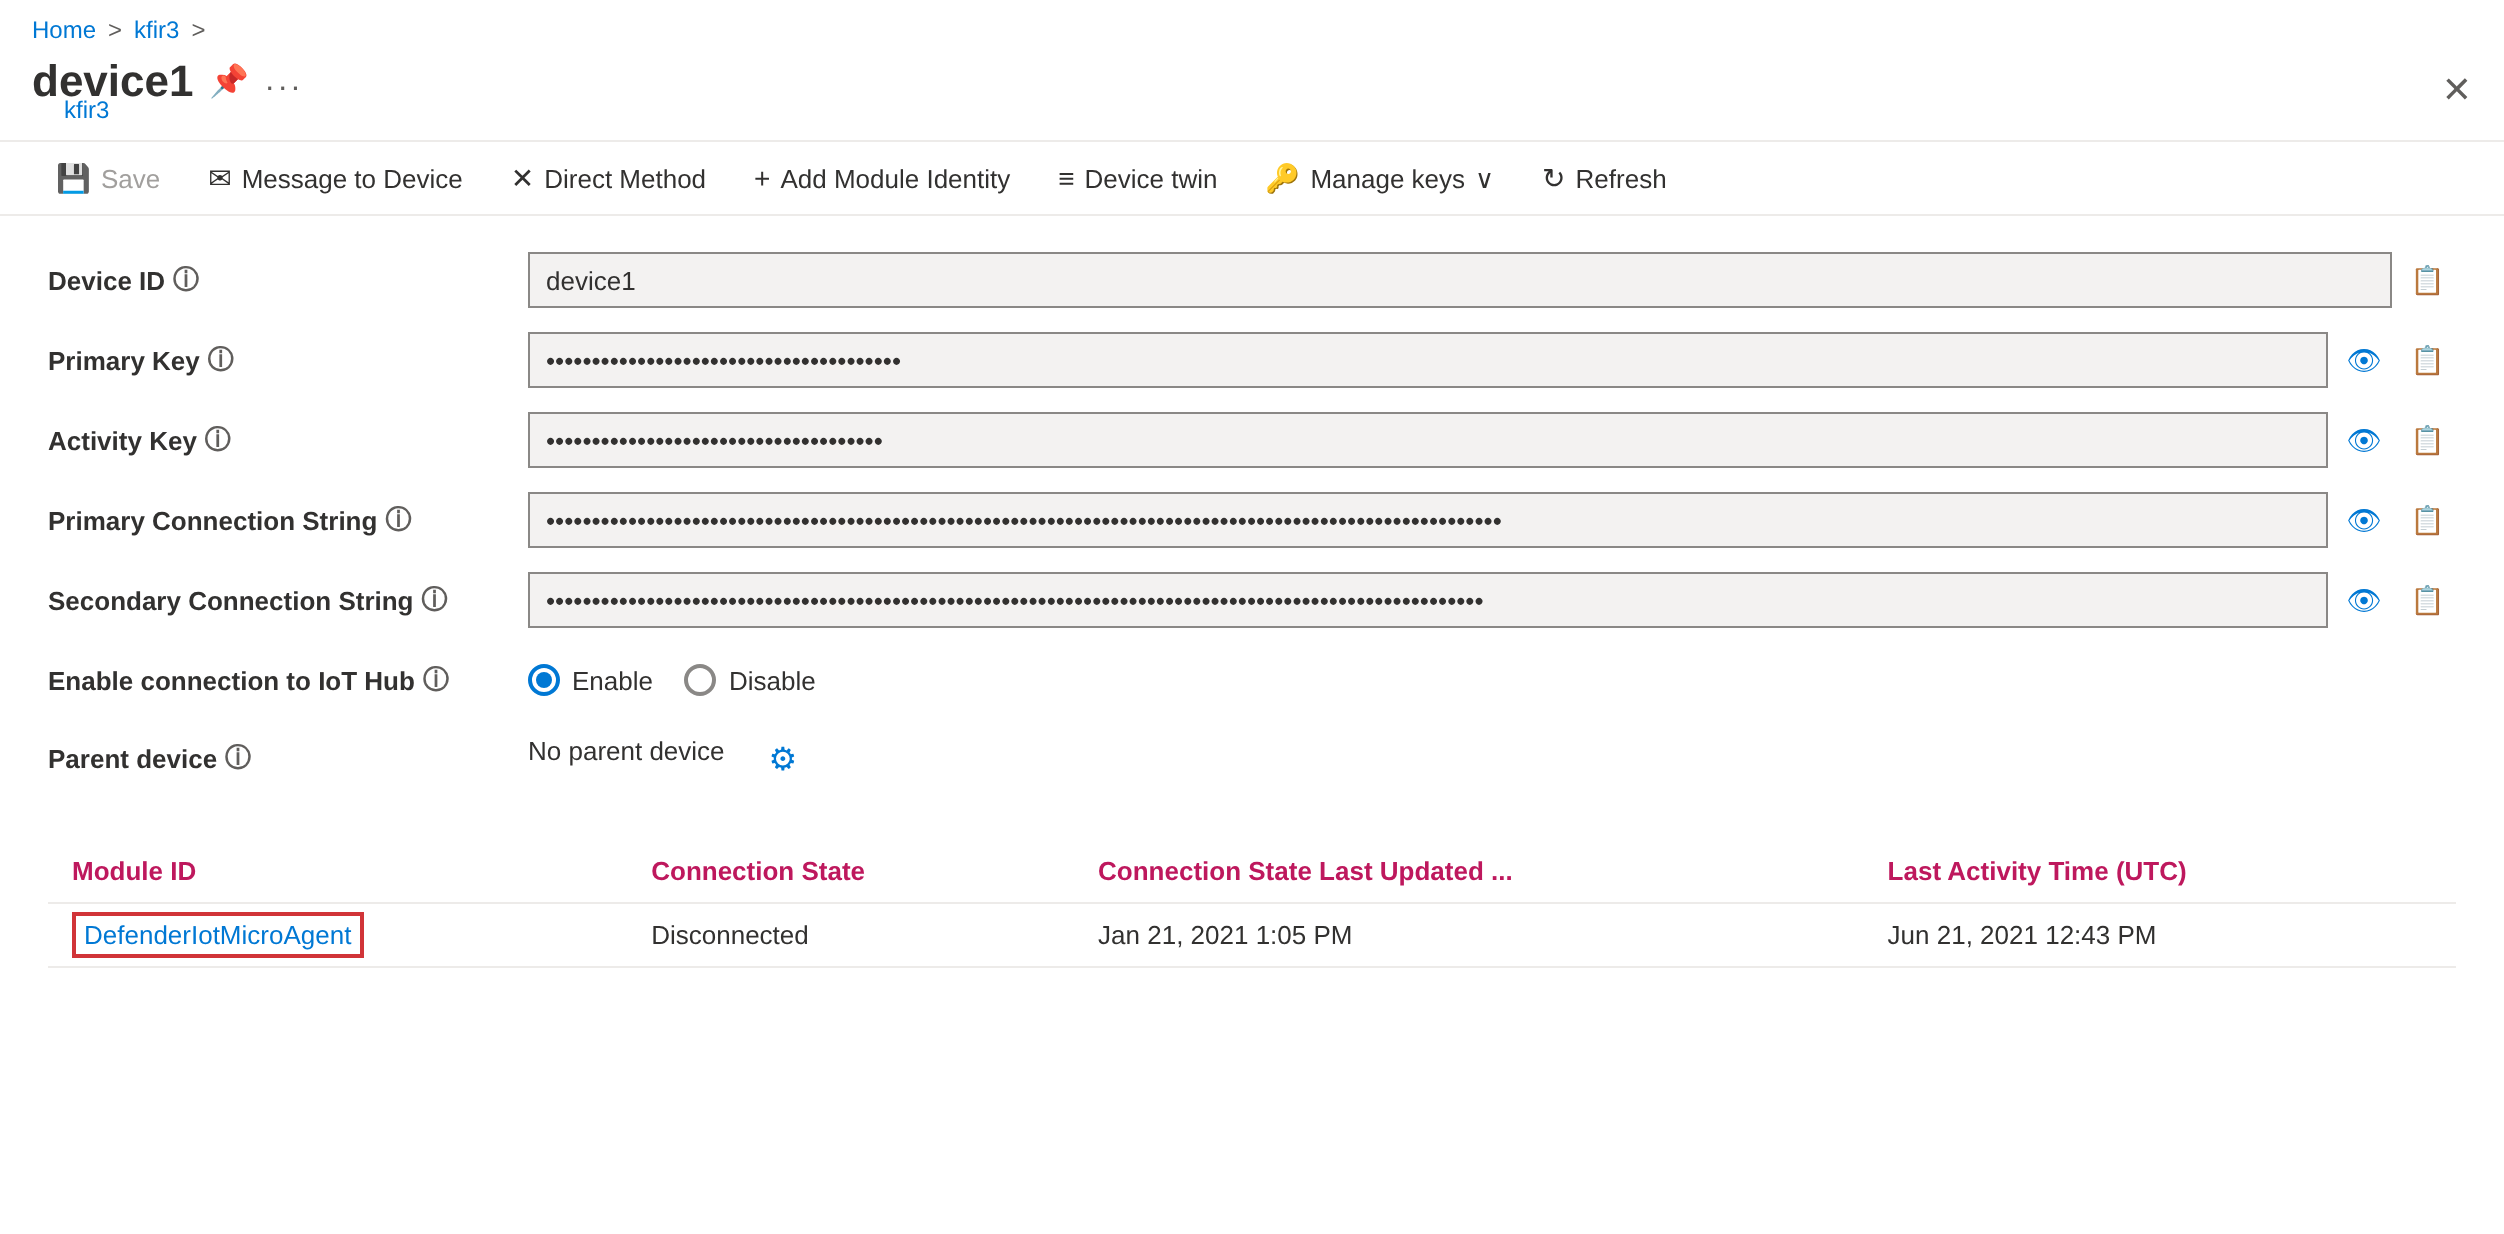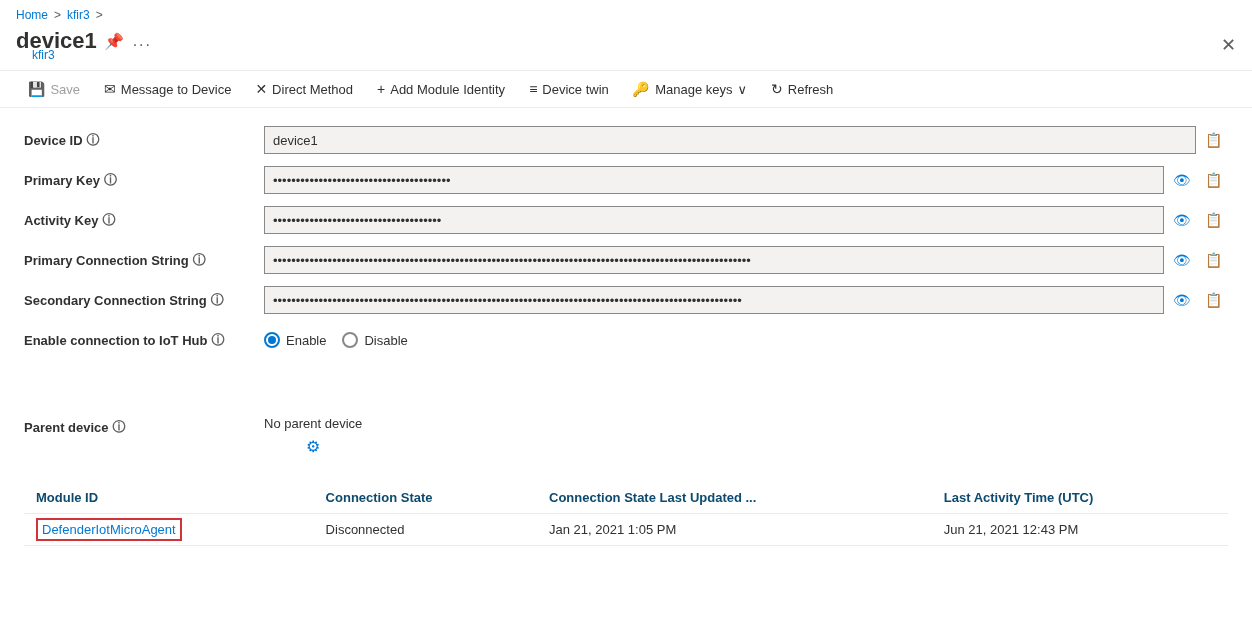--- a/index.html
+++ b/index.html
@@ -27,34 +27,34 @@
     .form-field { flex: 1; display: flex; align-items: center; gap: 4px; }
     .form-input { flex: 1; height: 28px; padding: 4px 8px; border: 1px solid #8a8886; font-size: 13px; background: #f3f2f1; color: #323130; outline: none; }
     .field-action { width: 28px; height: 28px; display: flex; align-items: center; justify-content: center; cursor: pointer; color: #0078d4; font-size: 14px; background: none; border: none; flex-shrink: 0; }
     
     .radio-group { display: flex; align-items: flex-start; gap: 16px; }
     .radio-option { display: flex; align-items: center; gap: 6px; cursor: pointer; }
     .radio-circle { width: 16px; height: 16px; border-radius: 50%; border: 2px solid #0078d4; display: flex; align-items: center; justify-content: center; }
     .radio-circle.selected::after { content: ''; width: 8px; height: 8px; border-radius: 50%; background: #0078d4; }
     .radio-circle.empty { border-color: #8a8886; }
     
-    .parent-device-section { display: flex; flex-direction: column; gap: 4px; }
+    .parent-device-section { display: flex; gap: 20px; }
     .no-parent { color: #323130; font-size: 13px; }
     .gear-btn { background: none; border: none; cursor: pointer; color: #0078d4; font-size: 16px; padding: 2px; }
     
     .tabs-section { margin-top: 16px; border-bottom: 1px solid #edebe9; }
     .tabs-row { display: flex; align-items: flex-end; gap: 0; }
     .tab { padding: 8px 16px 8px 16px; cursor: pointer; font-size: 13px; color: #605e5c; border: none; background: none; position: relative; }
     .tab.active { color: #323130; font-weight: 600; border: 2px solid #d13438; }
     .tab.active::after { content: ''; position: absolute; bottom: -1px; left: 0; right: 0; height: 2px; background: #323130; }
     .tab-link { color: #0078d4; text-decoration: none; font-size: 13px; padding: 8px 16px; cursor: pointer; background: none; border: none; }
     
     .table-section { margin-top: 16px; }
     .table { width: 100%; border-collapse: collapse; }
-    .table th { text-align: left; padding: 8px 12px; font-weight: 600; font-size: 13px; color: #0c4a6e; border-bottom: 1px solid #edebe9; margin-top: 12px; }
+    .table th { text-align: left; padding: 8px 12px; font-weight: 600; font-size: 13px; color: #be185d; border-bottom: 1px solid #edebe9; margin-top: 12px; }
     .table td { padding: 8px 12px; font-size: 13px; color: #323130; border-bottom: 1px solid #edebe9; }
     .module-id-link { color: #0078d4; text-decoration: none; cursor: pointer; border: 2px solid #d13438; padding: 2px 4px; }
     
     .header-row { display: flex; align-items: center; padding: 4px 16px; margin-bottom: 4px; }
     .title-area { display: flex; flex-direction: column; }
     .dots-menu { color: #605e5c; cursor: pointer; font-size: 16px; letter-spacing: 2px; }
   </style>
 </head>
 <body>
 
@@ -200,21 +200,21 @@
           <span>Enable</span>
         </label>
         <label class="radio-option">
           <div class="radio-circle empty"></div>
           <span>Disable</span>
         </label>
       </div>
     </div>
   </div>
 
-  <div class="form-row" style="align-items:flex-start;padding-top:4px;margin-top:48px;">
+  <div class="form-row" style="align-items:flex-start;padding-top:4px;">
     <div class="form-label" style="padding-top:2px;">
       <span>Parent device</span>
       <span class="info-icon">ⓘ</span>
     </div>
     <div class="parent-device-section">
       <span class="no-parent">No parent device</span>
       <button class="gear-btn">
         <span>⚙</span>
       </button>
     </div>

